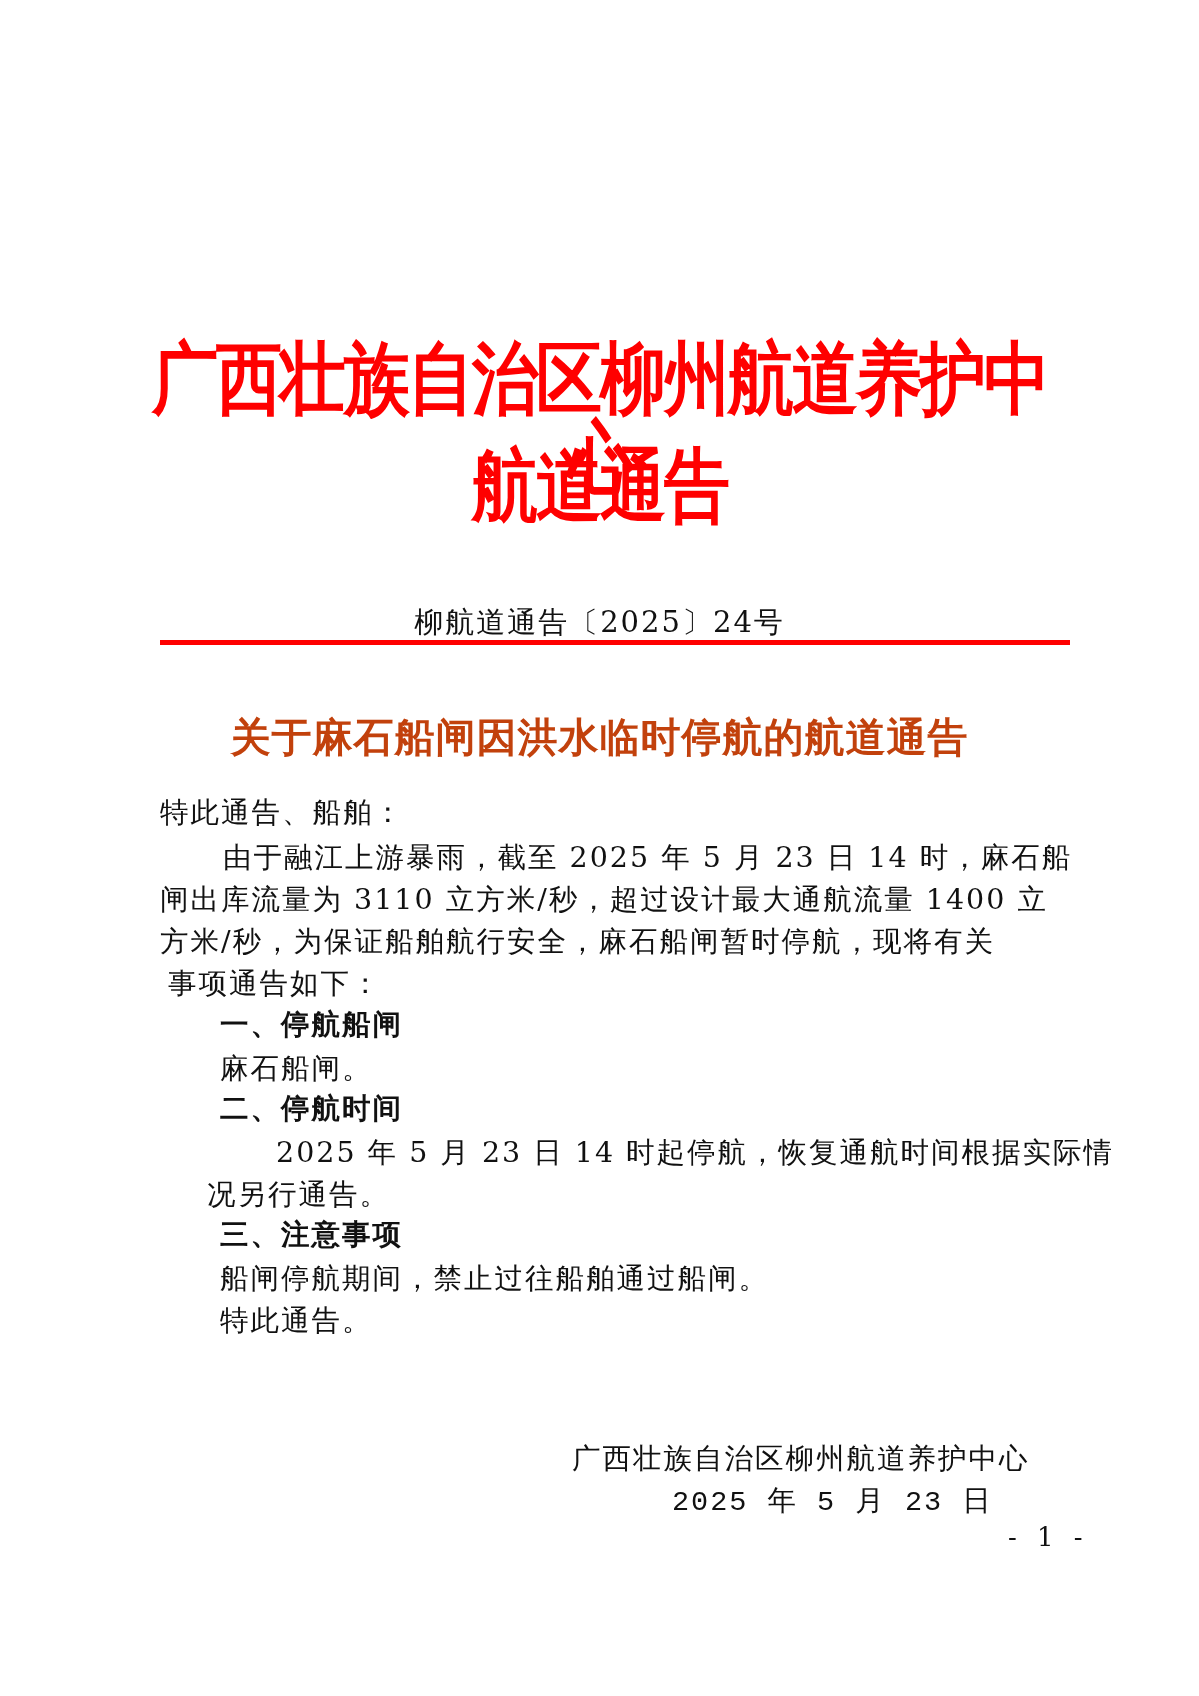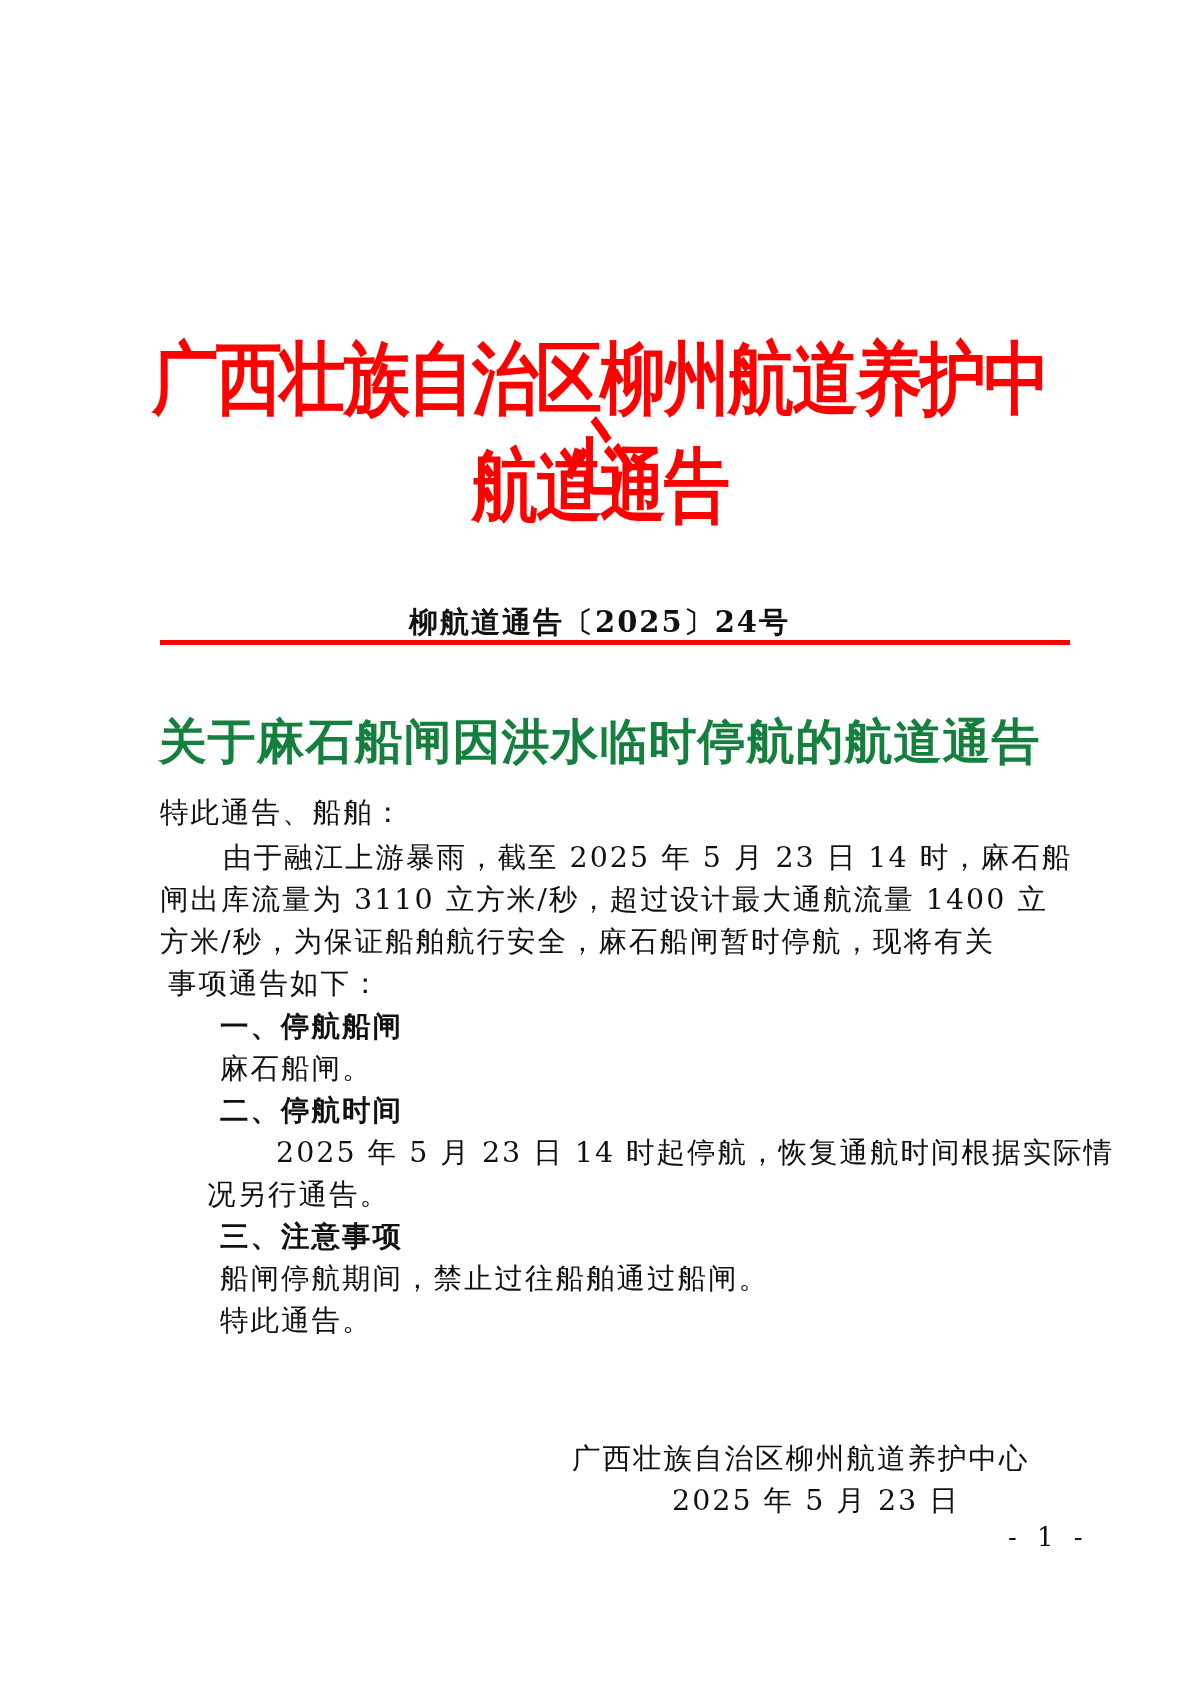--- a/index.html
+++ b/index.html
@@ -5,27 +5,27 @@
   html, body { margin: 0; padding: 0; background: #ffffff; }
   body { width: 1199px; height: 1696px; position: relative; overflow: hidden;
          font-family: "DejaVu Serif", "Liberation Serif", serif; color: #111; }
   .page { position: absolute; left: 0; top: 0; width: 1199px; height: 1696px; background: #fff; }
   .org-title { position: absolute; left: 150px; width: 900px; text-align: center;
                color: #ff0000; font-family: "DejaVu Serif", serif; font-weight: bold;
                font-size: 66px; letter-spacing: -2px; line-height: 1; transform: scaleY(1.2); }
   .org-line1 { top: 352px; }
   .org-line2 { top: 452px; }
   .doc-number { position: absolute; top: 603px; left: 0; width: 1199px; text-align: center;
-                font-size: 29px; letter-spacing: 2px; color: #111; font-weight: bold; }
+                font-size: 29px; letter-spacing: 2px; color: #111; }
   .red-rule { position: absolute; top: 640px; left: 160px; width: 910px; height: 5px; background: #ff0000; }
   .doc-title { position: absolute; top: 710px; left: 0; width: 1199px; text-align: center;
-               font-size: 48px; font-weight: bold; color: #15803d; letter-spacing: 1px; }
+               font-size: 40px; font-weight: bold; color: #c2410c; letter-spacing: 1px; }
   .body-text { position: absolute; left: 160px; width: 890px; font-size: 28.5px; line-height: 45px; letter-spacing: 2px; }
   .line { position: absolute; white-space: nowrap; }
-  .heading { font-family: Liberation Serif, serif; font-weight: bold; }
+  .heading { font-family: Liberation Mono, monospace; font-weight: bold; }
   .signature { position: absolute; font-size: 28.5px; letter-spacing: 2px; white-space: nowrap; }
   .page-number { position: absolute; top: 1522px; left: 1008px; font-size: 26px; letter-spacing: 6px; }
 </style>
 </head>
 <body>
 
 <div class="page">
 
   <div class="org-title org-line1">广西壮族自治区柳州航道养护中心</div>
   <div class="org-title org-line2">航道通告</div>
@@ -50,16 +50,16 @@
     <div class="line" style="top:340px;left:72px;margin-left:44px;">2025 年 5 月 23 日 14 时起停航，恢复通航时间根据实际情</div>
     <div class="line" style="top:382px;left:0;margin-left:47px;">况另行通告。</div>
 
     <div class="line heading" style="top:424px;left:60px;">三、注意事项</div>
     <div class="line" style="top:466px;left:60px;">船闸停航期间，禁止过往船舶通过船闸。</div>
 
     <div class="line" style="top:508px;left:60px;">特此通告。</div>
   </div>
 
   <div class="signature" style="top:1440px;left:572px;">广西壮族自治区柳州航道养护中心</div>
-  <div class="signature" style="top:1482px;left:672px;">2025 年 5 月 23 日</div>
+  <div class="signature" style="top:1482px;left:672px;font-family:Liberation Mono, monospace;">2025 年 5 月 23 日</div>
 
   <div class="page-number">- 1 -</div>
 </div>
 
 </body></html>

